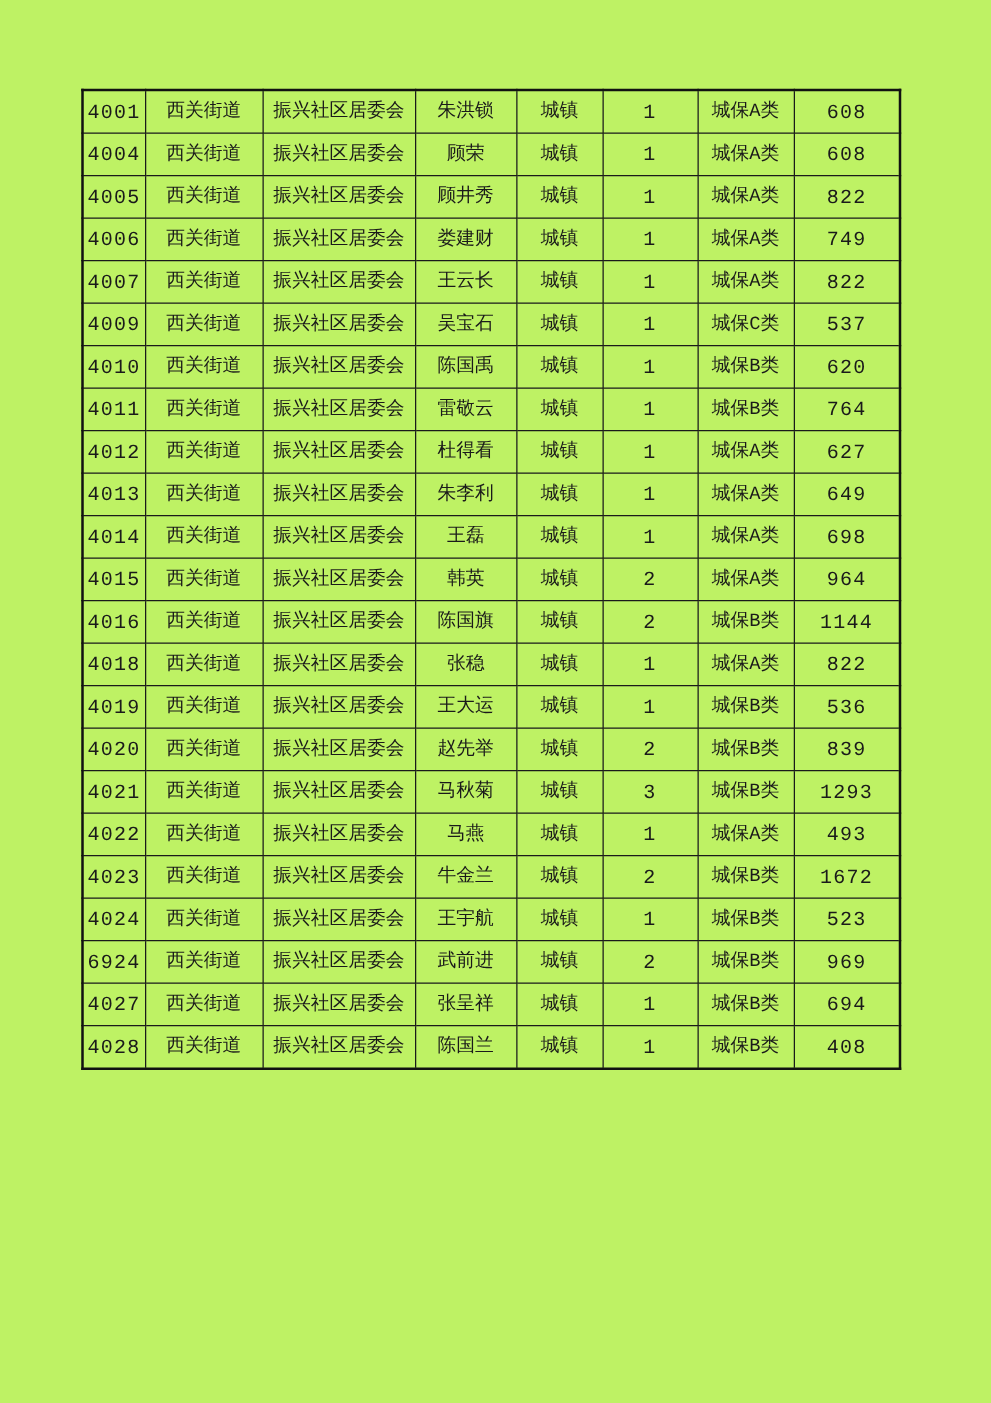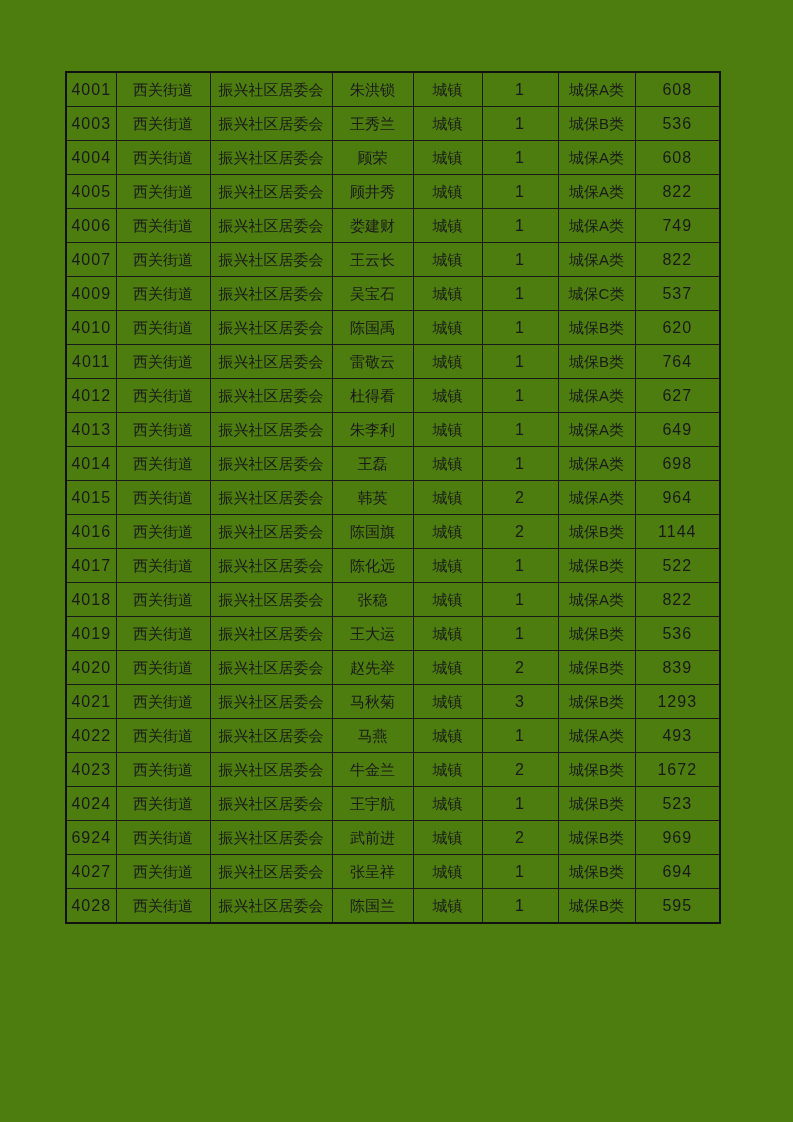--- a/index.html
+++ b/index.html
@@ -5,23 +5,23 @@
   html, body {
     margin: 0;
     padding: 0;
     background: #e8e8e8;
   }
   .page {
     position: relative;
     width: 793px;
     height: 1122px;
     margin: 0 auto;
-    background: #4d7c0f;
+    background: #bef264;
     overflow: hidden;
-    font-family: Liberation Sans, sans-serif;
+    font-family: Liberation Mono, monospace;
     color: #1a1a1a;
   }
   table.roster {
     position: absolute;
     left: 65px;
     top: 71px;
     width: 654px;
     border-collapse: collapse;
     table-layout: fixed;
     border: 2px solid #111111;
@@ -64,30 +64,20 @@
     <td class="num">4001</td>
     <td>西关街道</td>
     <td>振兴社区居委会</td>
     <td>朱洪锁</td>
     <td>城镇</td>
     <td class="num">1</td>
     <td>城保A类</td>
     <td class="num">608</td>
   </tr>
         <tr>
-    <td class="num">4003</td>
-    <td>西关街道</td>
-    <td>振兴社区居委会</td>
-    <td>王秀兰</td>
-    <td>城镇</td>
-    <td class="num">1</td>
-    <td>城保B类</td>
-    <td class="num">536</td>
-  </tr>
-        <tr>
     <td class="num">4004</td>
     <td>西关街道</td>
     <td>振兴社区居委会</td>
     <td>顾荣</td>
     <td>城镇</td>
     <td class="num">1</td>
     <td>城保A类</td>
     <td class="num">608</td>
   </tr>
         <tr>
@@ -194,30 +184,20 @@
     <td class="num">4016</td>
     <td>西关街道</td>
     <td>振兴社区居委会</td>
     <td>陈国旗</td>
     <td>城镇</td>
     <td class="num">2</td>
     <td>城保B类</td>
     <td class="num">1144</td>
   </tr>
         <tr>
-    <td class="num">4017</td>
-    <td>西关街道</td>
-    <td>振兴社区居委会</td>
-    <td>陈化远</td>
-    <td>城镇</td>
-    <td class="num">1</td>
-    <td>城保B类</td>
-    <td class="num">522</td>
-  </tr>
-        <tr>
     <td class="num">4018</td>
     <td>西关街道</td>
     <td>振兴社区居委会</td>
     <td>张稳</td>
     <td>城镇</td>
     <td class="num">1</td>
     <td>城保A类</td>
     <td class="num">822</td>
   </tr>
         <tr>
@@ -301,17 +281,17 @@
     <td class="num">694</td>
   </tr>
         <tr>
     <td class="num">4028</td>
     <td>西关街道</td>
     <td>振兴社区居委会</td>
     <td>陈国兰</td>
     <td>城镇</td>
     <td class="num">1</td>
     <td>城保B类</td>
-    <td class="num">595</td>
+    <td class="num">408</td>
   </tr>
       </tbody>
   </table>
 </div>
 
 </body></html>

